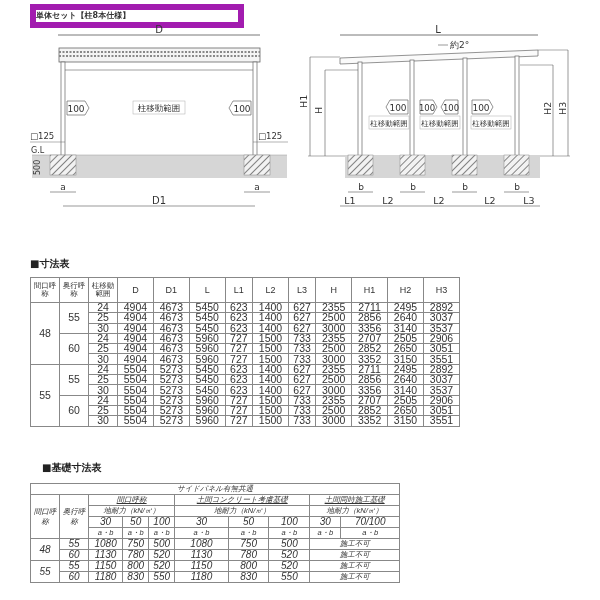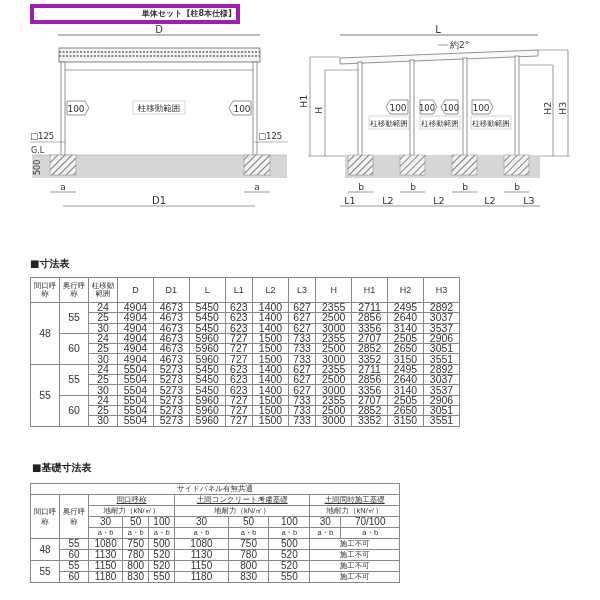--- a/index.html
+++ b/index.html
@@ -1,28 +1,28 @@
 <!DOCTYPE html>
 <html><head>
 <meta charset="utf-8">
 <style>
   html,body{margin:0;padding:0;background:#fff;}
   body{width:600px;height:600px;position:relative;overflow:hidden;font-family:"DejaVu Sans","Liberation Sans",sans-serif;color:#333;}
   .abs{position:absolute;}
-  .title-box{left:30px;top:4px;width:202px;height:12px;border:4px solid #a21caf;font-size:8px;line-height:12px;text-align:right;font-weight:bold;color:#333;}
+  .title-box{left:30px;top:4px;width:202px;height:12px;border:6px solid #a21caf;font-size:8px;line-height:12px;text-align:left;font-weight:bold;color:#333;}
   svg text{font-family:"DejaVu Sans","Liberation Sans",sans-serif;fill:#333;}
   .sec-title{font-size:10px;font-weight:bold;color:#222;}
   table{border-collapse:collapse;position:absolute;font-family:"Liberation Sans","DejaVu Sans",sans-serif;}
   table td{border:1px solid #888;text-align:center;padding:0;color:#333;}
   #dim-table td{height:9.3px;font-size:10.5px;line-height:9px;}
   #dim-table td.hd{font-size:9px;height:24px;line-height:10px;}
   #dim-table td.hd-s{font-size:7.5px;line-height:8px;}
   #dim-table{left:30px;top:277px;width:430px;}
   #base-table{left:30px;top:483px;width:370px;}
-  #base-table td{font-size:10px;height:10px;line-height:10px;}
+  #base-table td{font-size:10px;height:10px;line-height:10px;font-style:italic;}
   #base-table td.s{font-size:7.5px;}
   .ul{text-decoration:underline;}
 </style>
 </head>
 <body>
 
 <div class="abs title-box">単体セット【柱8本仕様】</div>
 
 <svg class="abs" style="left:0;top:0" width="600" height="230">
 
@@ -307,21 +307,21 @@
         <td>1500</td>
         <td>733</td>
         <td>3000</td>
         <td>3352</td>
         <td>3150</td>
         <td>3551</td>
       </tr>
     </tbody>
 </table>
 
-<div class="abs sec-title" style="left:32px;top:461px;">■基礎寸法表</div>
+<div class="abs sec-title" style="left:42px;top:461px;">■基礎寸法表</div>
 <table id="base-table">
   <tbody>
       <tr>
     <td colspan="10" class="s">サイドパネル有無共通</td>
   </tr>
   <tr>
     <td rowspan="4" class="s" style="width:28px">間口呼称</td>
     <td rowspan="4" class="s" style="width:28px">奥行呼称</td>
     <td colspan="3" class="s ul">間口呼称</td>
     <td colspan="3" class="s ul">土間コンクリート考慮基礎</td>

